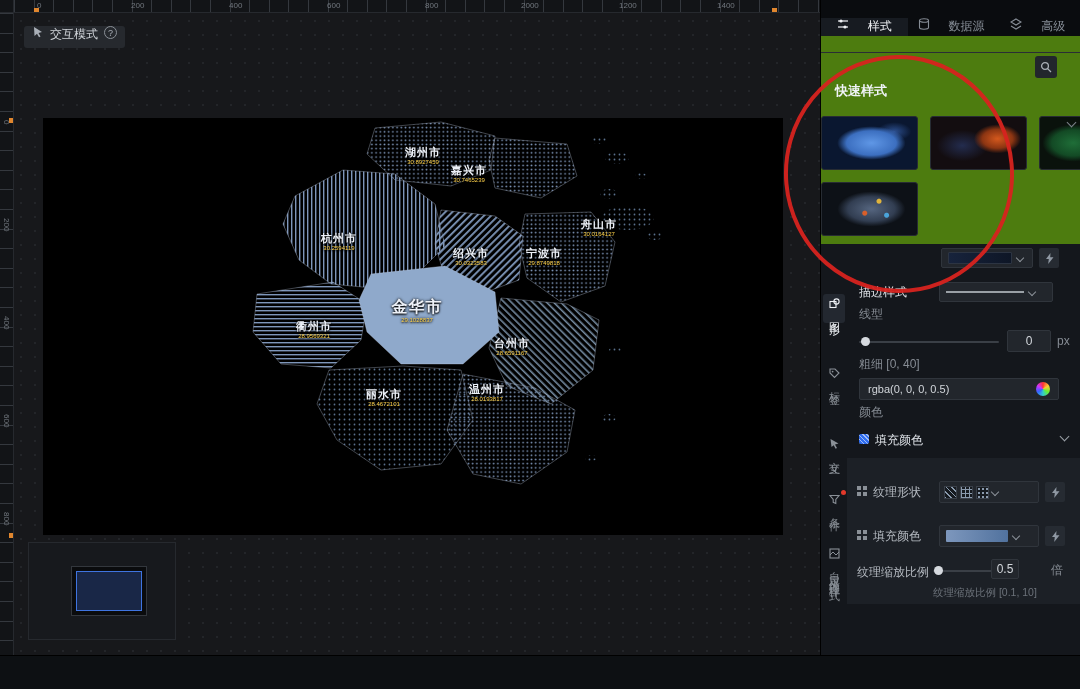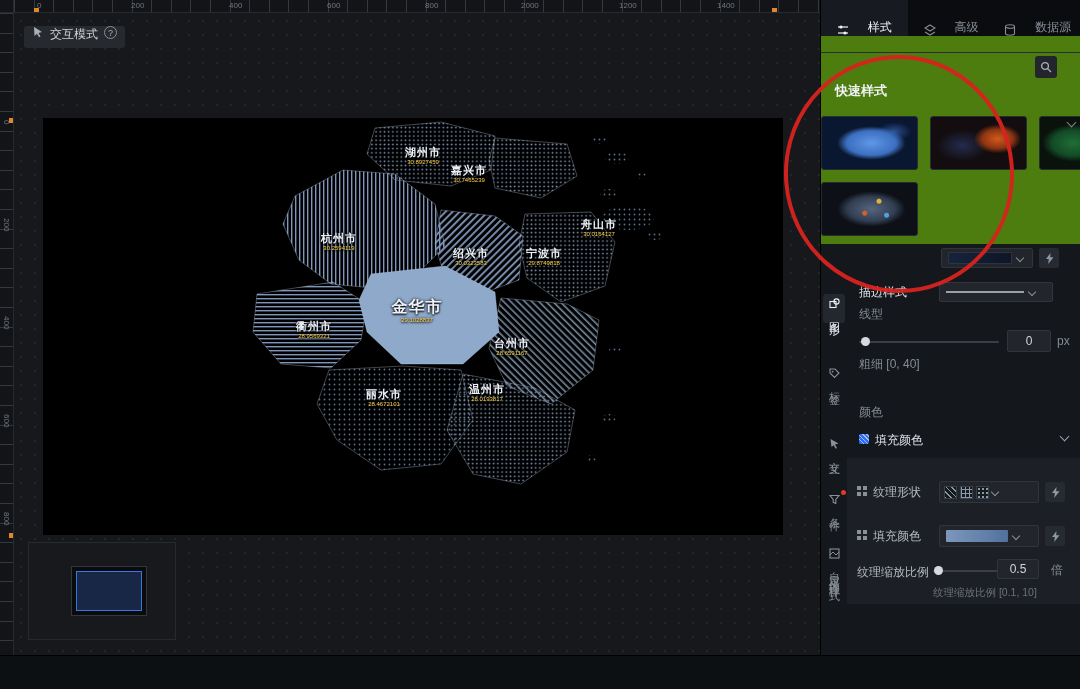--- a/index.html
+++ b/index.html
@@ -31,21 +31,21 @@
   .city .val { font-size:6px; color:#ffd24a; font-weight:normal; letter-spacing:0; margin-top:1px; }
   .city.big { font-size:16px; }
 
   .minimap { position:absolute; left:28px; top:542px; width:148px; height:98px; background:#17191d; border:1px solid #26292e; }
   .mini-art { position:absolute; left:42px; top:23px; width:76px; height:50px; background:#0a0b0d; border:1px solid #33373d; }
   .mini-sel { position:absolute; left:47px; top:28px; width:66px; height:40px; background:rgba(63,116,224,.28); border:1px solid #3f74e0; }
 
   
   .panel { position:absolute; left:820px; top:0; width:260px; height:655px; background:#14171c; border-left:1px solid #000; }
   .panel-tabs { position:absolute; left:0; top:0; width:260px; height:36px; display:flex; background:#0a0c0f; }
-  .panel-tab { flex:1; display:flex; align-items:flex-end; justify-content:center; gap:19px; font-size:12px; color:#868d96; }
+  .panel-tab { flex:1; display:flex; align-items:flex-start; justify-content:center; gap:19px; font-size:12px; color:#868d96;margin-top:18px; }
   .panel-tab.active { background:#171b21; color:#f0f2f5; }
 
   .caption { position:absolute; font-size:12px; color:#868c94; }
   .lbl { position:absolute; font-size:12px; color:#b5bac1; }
   .sec-title { position:absolute; font-size:12px; color:#dfe3e8; }
   .input-box { position:absolute; background:#22262c; border:1px solid #30353c; border-radius:2px; color:#d2d6db;
     font-size:12px; display:flex; align-items:center; justify-content:center; }
   .dropdown { position:absolute; background:#22262c; border:1px solid #30353c; border-radius:2px;
     display:flex; align-items:center; gap:5px; padding:0 6px; }
   .chev { width:6px; height:6px; border-right:1.4px solid #8a9097; border-bottom:1.4px solid #8a9097; transform:rotate(45deg); flex:none; }
@@ -250,31 +250,31 @@
             <line x1="1" y1="3" x2="11" y2="3"></line>
             <line x1="1" y1="9" x2="11" y2="9"></line>
           </g>
         <circle cx="4" cy="3" r="1.6" fill="currentColor"></circle>
           <circle cx="8" cy="9" r="1.6" fill="currentColor"></circle>
       </svg>
       <span>样式</span>
     </div>
     <div class="panel-tab">
       <svg width="12" height="12" viewBox="0 0 12 12">
+        <ellipse cx="6" cy="2.5" rx="4.5" ry="1.8" fill="none" stroke="currentColor" stroke-width="1.1"></ellipse>
+        <path d="M1.5 2.5 V9.5 C1.5 10.4 3.5 11.2 6 11.2 C8.5 11.2 10.5 10.4 10.5 9.5 V2.5" fill="none" stroke="currentColor" stroke-width="1.1"></path>
+      </svg>
+      <span>数据源</span>
+    </div>
+    <div class="panel-tab">
+      <svg width="12" height="12" viewBox="0 0 12 12">
         <path d="M6 1 L11 4 L6 7 L1 4 Z" fill="none" stroke="currentColor" stroke-width="1.1"></path>
         <path d="M1 8 L6 11 L11 8" fill="none" stroke="currentColor" stroke-width="1.1"></path>
       </svg>
       <span>高级</span>
-    </div>
-    <div class="panel-tab">
-      <svg width="12" height="12" viewBox="0 0 12 12">
-        <ellipse cx="6" cy="2.5" rx="4.5" ry="1.8" fill="none" stroke="currentColor" stroke-width="1.1"></ellipse>
-        <path d="M1.5 2.5 V9.5 C1.5 10.4 3.5 11.2 6 11.2 C8.5 11.2 10.5 10.4 10.5 9.5 V2.5" fill="none" stroke="currentColor" stroke-width="1.1"></path>
-      </svg>
-      <span>数据源</span>
     </div>
   </div>
 
   <div class="dropdown" style="left:120px;top:248px;width:92px;height:20px">
     <span class="swatch-dark"></span>
     <span class="chev"></span>
   </div>
   <div class="zap" style="left:218px;top:248px">
     <svg width="9" height="11" viewBox="0 0 9 11">
       <path d="M5.5 0 L1 6 H3.8 L3.2 11 L8.5 4.3 H5.2 Z" fill="#8f98a3"></path>
@@ -287,20 +287,24 @@
     <span class="chev"></span>
   </div>
   <div class="caption" style="left:38px;top:306px">线型</div>
 
   <div class="slider-track" style="left:38px;top:341px;width:140px"></div>
   <div class="slider-handle" style="left:40px;top:337px"></div>
   <div class="input-box" style="left:186px;top:330px;width:44px;height:22px">0</div>
   <div class="caption" style="left:236px;top:334px">px</div>
   <div class="caption" style="left:38px;top:356px">粗细 [0, 40]</div>
 
+  <div class="input-box" style="left:38px;top:378px;width:200px;height:22px;justify-content:flex-start;padding:0 8px;font-size:11px">
+    <span style="flex:1">rgba(0, 0, 0, 0.5)</span>
+    <span class="color-wheel"></span>
+  </div>
   <div class="caption" style="left:38px;top:404px">颜色</div>
 
   <span class="fill-ic" style="left:38px;top:434px"></span>
   <div class="sec-title" style="left:54px;top:432px">填充颜色</div>
   <span class="chev-abs" style="left:240px;top:433px"></span>
 
   <div class="group-bg"></div>
 
   <span class="grid-ic" style="left:36px;top:486px">
       <span></span>
@@ -334,21 +338,21 @@
   </div>
   <div class="zap" style="left:224px;top:526px">
     <svg width="9" height="11" viewBox="0 0 9 11">
       <path d="M5.5 0 L1 6 H3.8 L3.2 11 L8.5 4.3 H5.2 Z" fill="#8f98a3"></path>
     </svg>
   </div>
 
   <div class="lbl" style="left:36px;top:564px">纹理缩放比例</div>
   <div class="slider-track" style="left:112px;top:570px;width:70px"></div>
   <div class="slider-handle" style="left:113px;top:566px"></div>
-  <div class="input-box" style="left:176px;top:559px;width:42px;height:20px">0.5</div>
+  <div class="input-box" style="left:170px;top:559px;width:28px;height:20px">0.5</div>
   <div class="caption" style="left:230px;top:562px">倍</div>
   <div class="caption" style="left:112px;top:586px;font-size:10.5px;color:#6c727a">纹理缩放比例 [0.1, 10]</div>
 
   <div class="side-strip">
     <div class="side-tab active" style="top:12px">
       <svg width="11" height="11" viewBox="0 0 11 11">
         <rect x="1" y="3.5" width="6" height="6" fill="none" stroke="currentColor" stroke-width="1.1"></rect>
         <circle cx="7.5" cy="3.5" r="2.6" fill="none" stroke="currentColor" stroke-width="1.1"></circle>
       </svg>
       <span class="vtext">图形</span>

